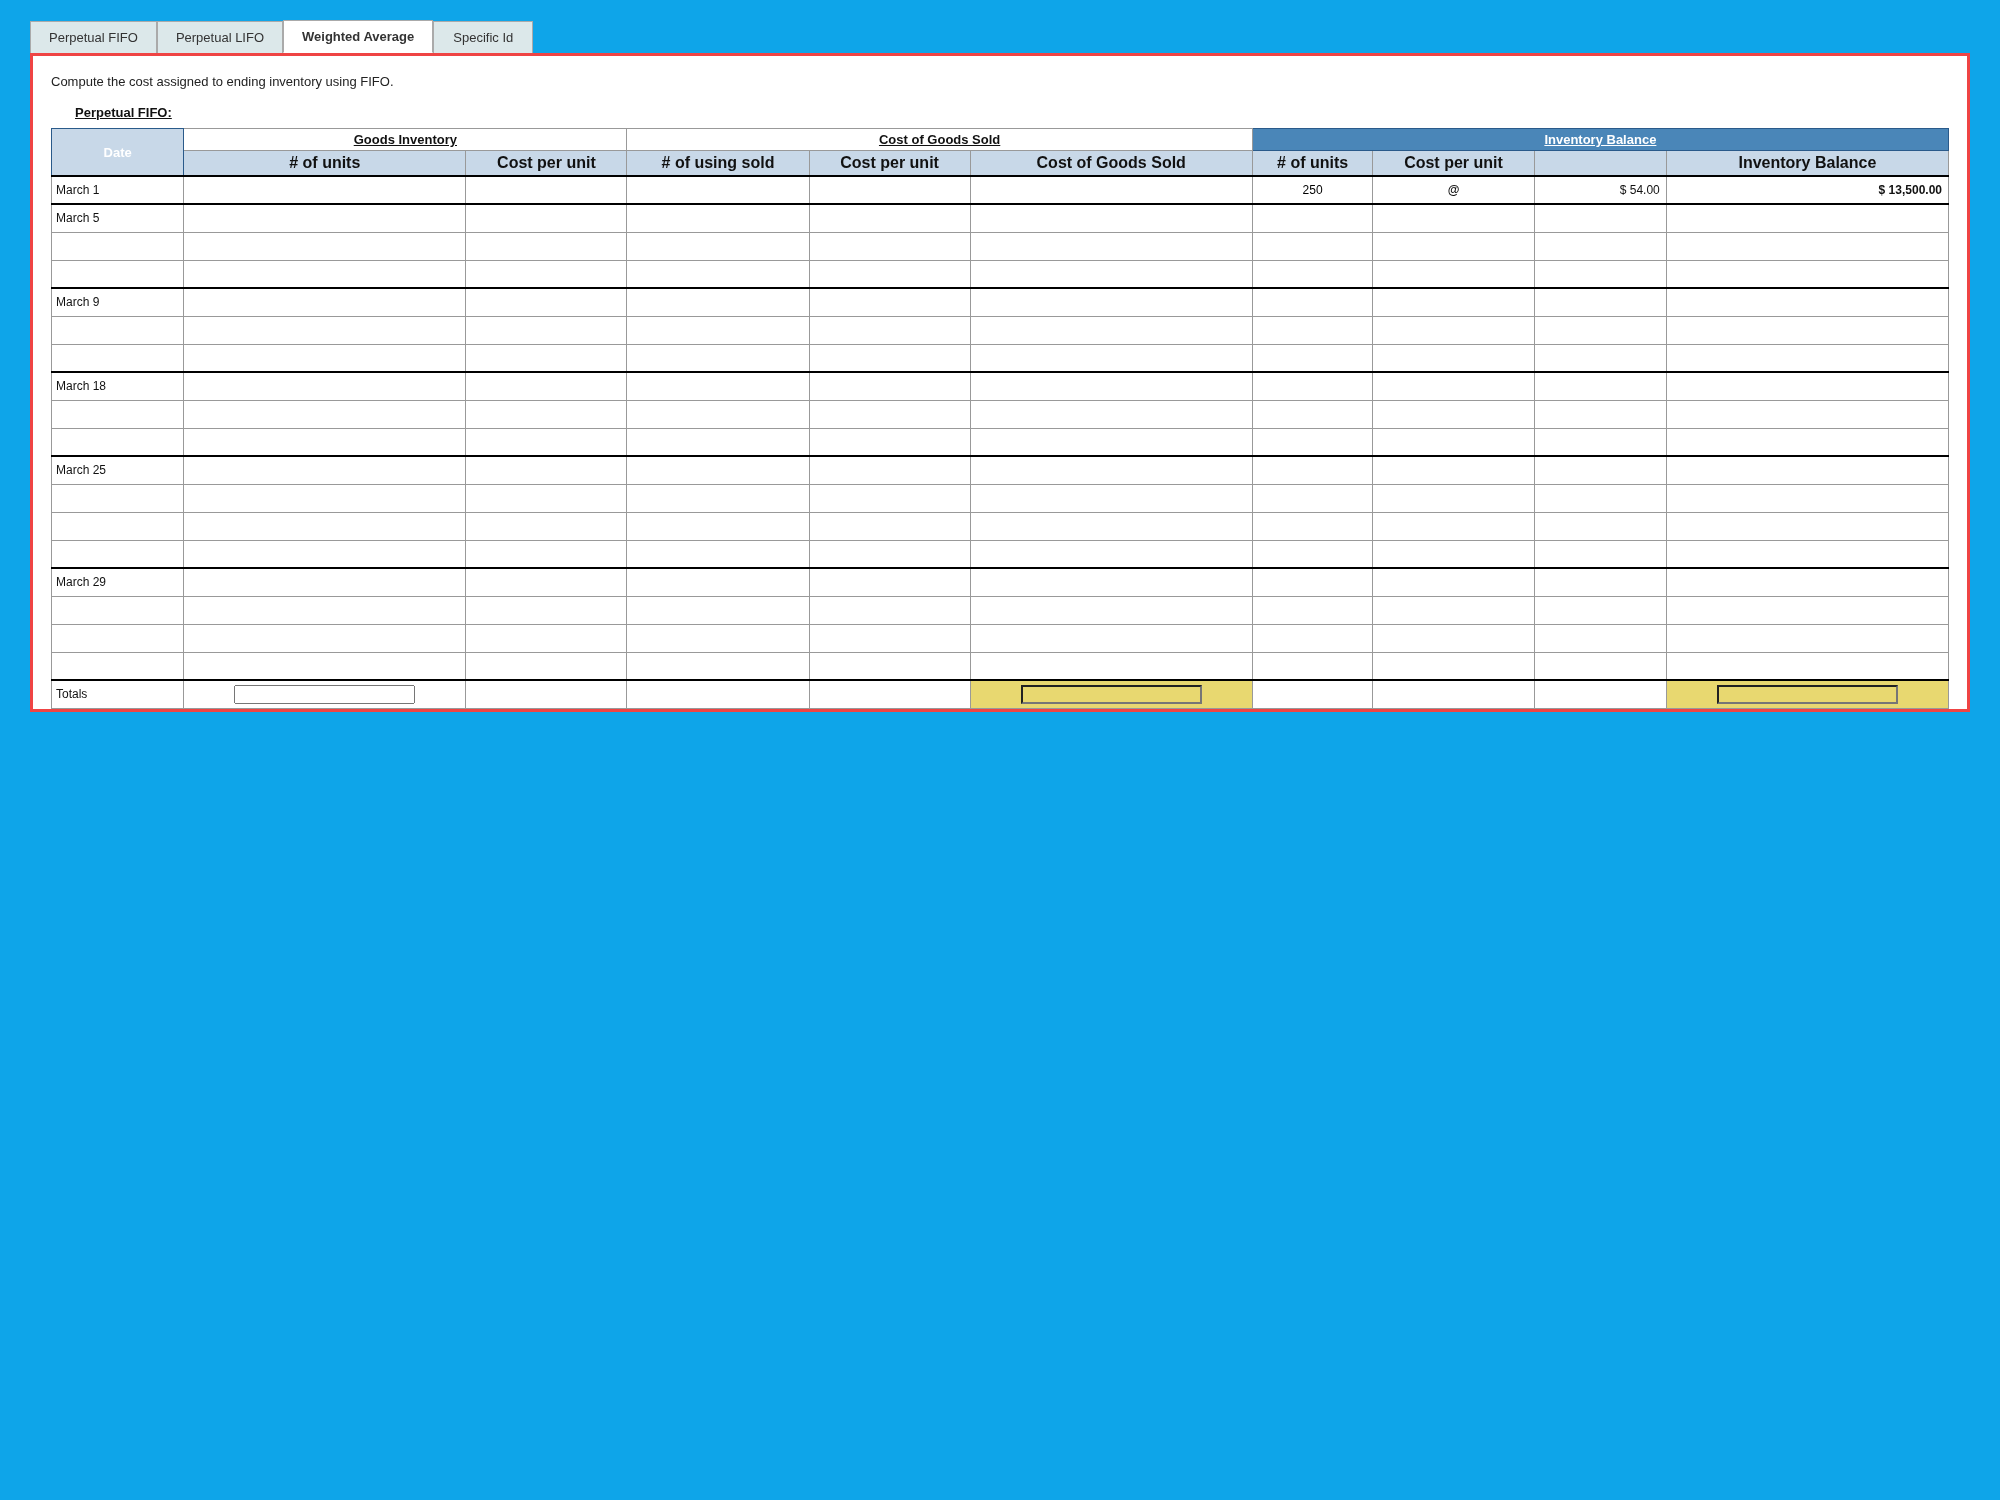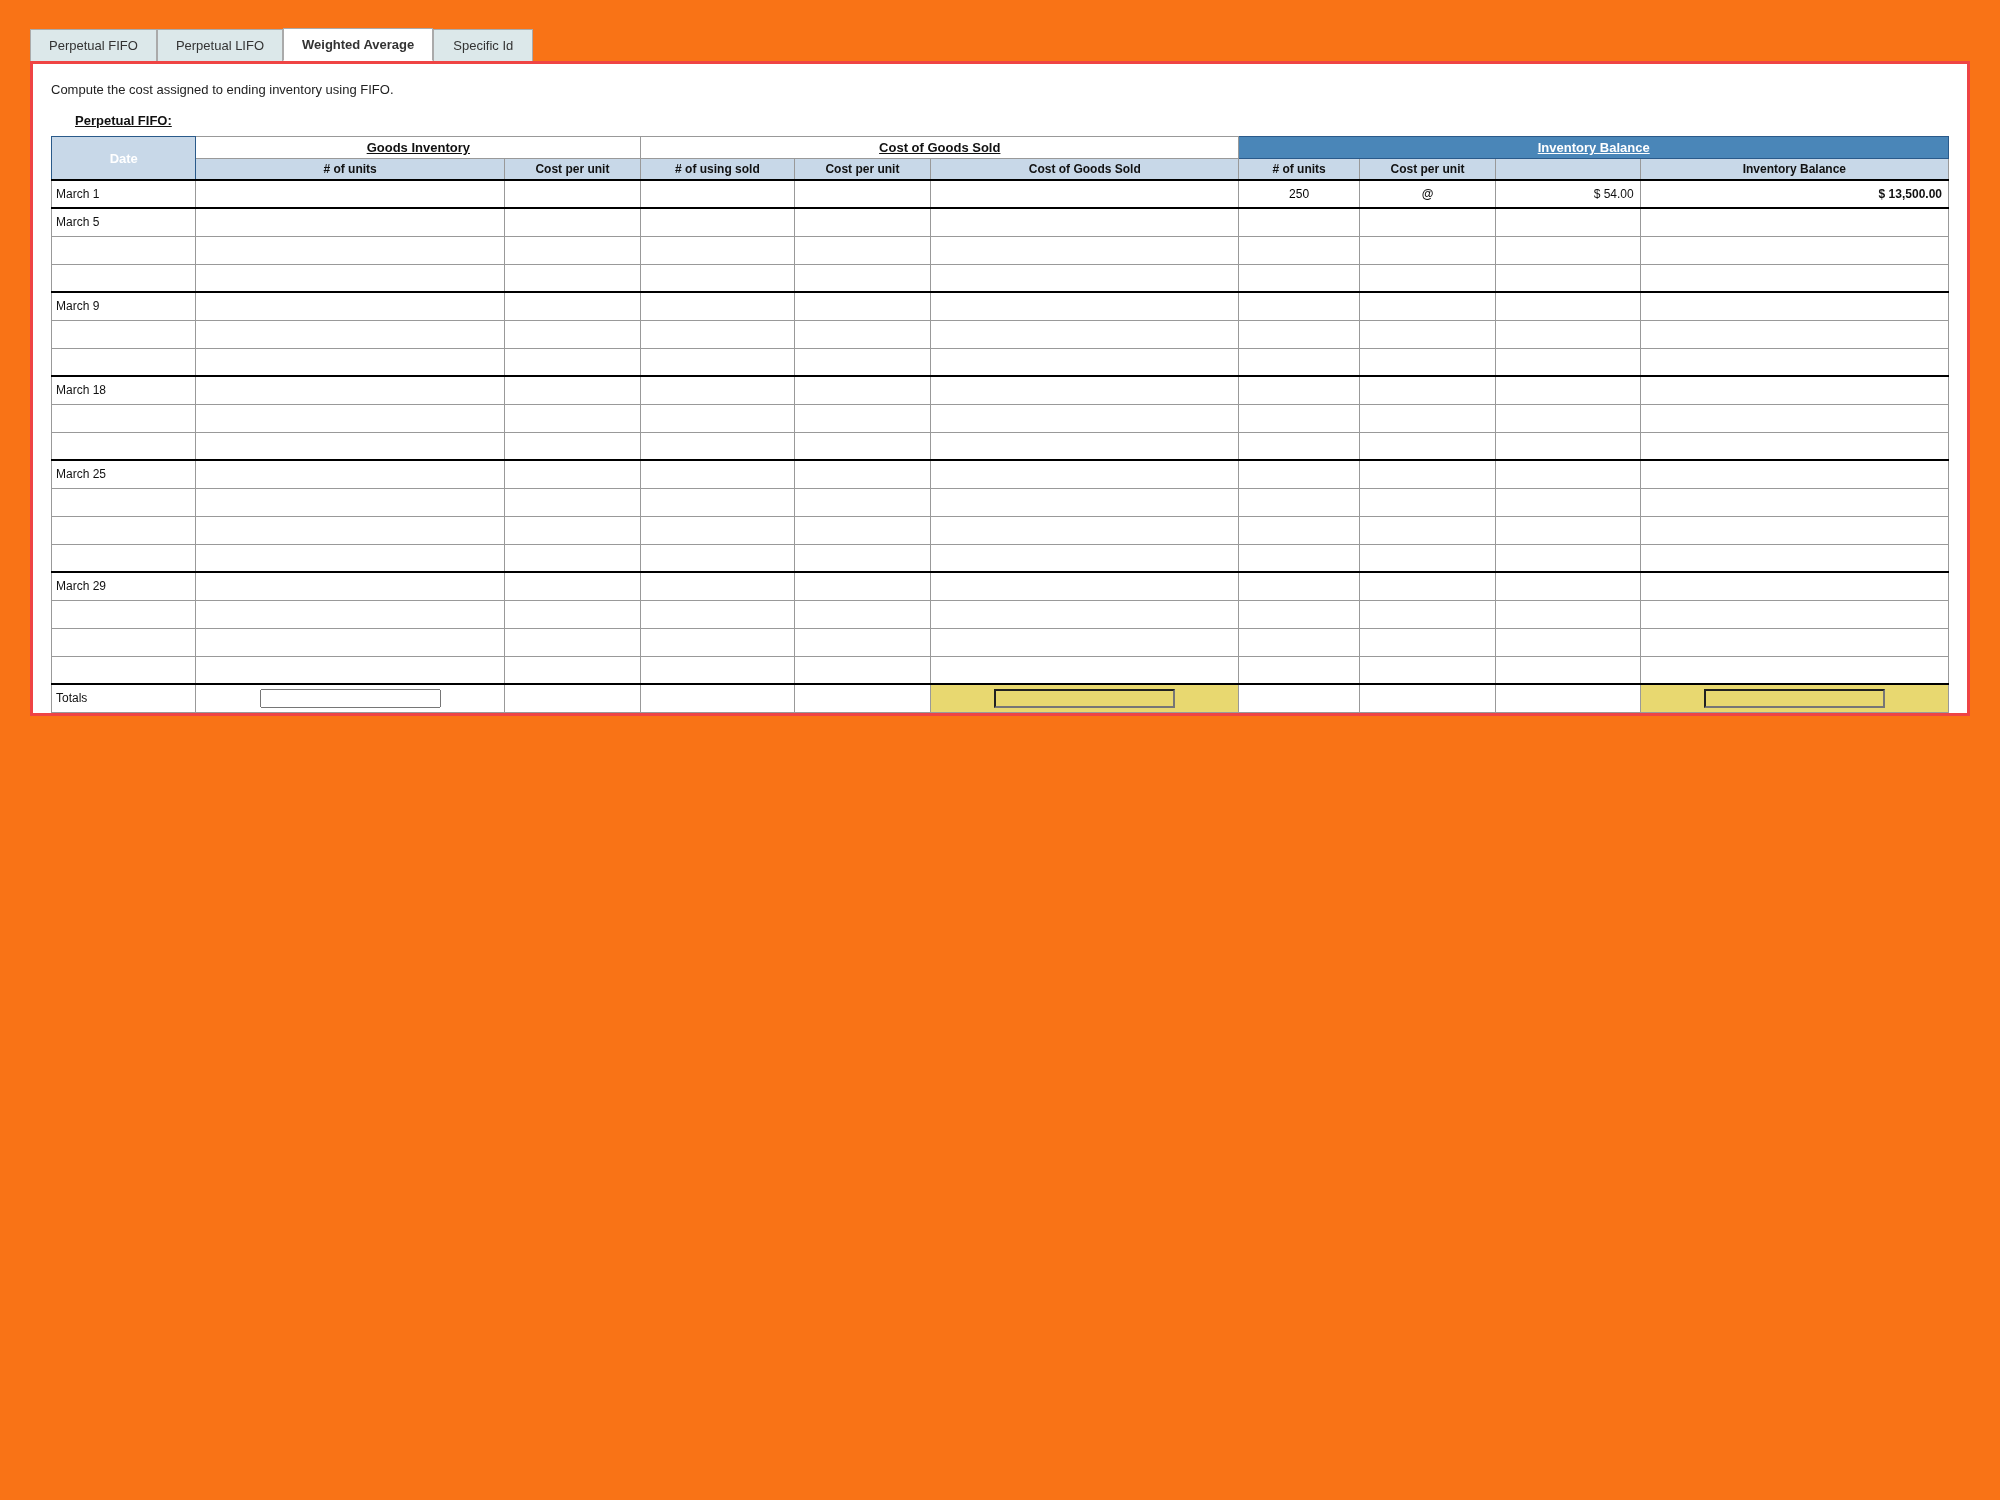--- a/index.html
+++ b/index.html
@@ -3,22 +3,22 @@
   <meta charset="utf-8">
   <style>
     * { box-sizing: border-box; margin: 0; padding: 0; }
     body {
       background: #b0c4c8;
       font-family: Arial, sans-serif;
       font-size: 13px;
       color: #111;
     }
     .page-wrapper {
-      background: #f97316;
-      padding: 28px 30px;
+      background: #0ea5e9;
+      padding: 20px 30px;
       min-height: 1500px;
     }
     .tabs-bar {
       display: flex;
       align-items: flex-end;
       gap: 0;
       margin-bottom: 0;
     }
     .tab {
       padding: 8px 18px;
@@ -101,21 +101,21 @@
     .header-group-row th.inv-header {
       background: #4a86b8;
       color: #fff;
       font-weight: bold;
       text-decoration: underline;
       border: 1px solid #2a5a8a;
     }
     .sub-header-row th {
       background: #c8d8e8;
       color: #111;
-      font-size: 12px;
+      font-size: 16px;
       border: 1px solid #999;
     }
     
     .data-row td {
       background: #fff;
       height: 28px;
     }
     .data-row td input {
       width: 100%;
       border: none;

